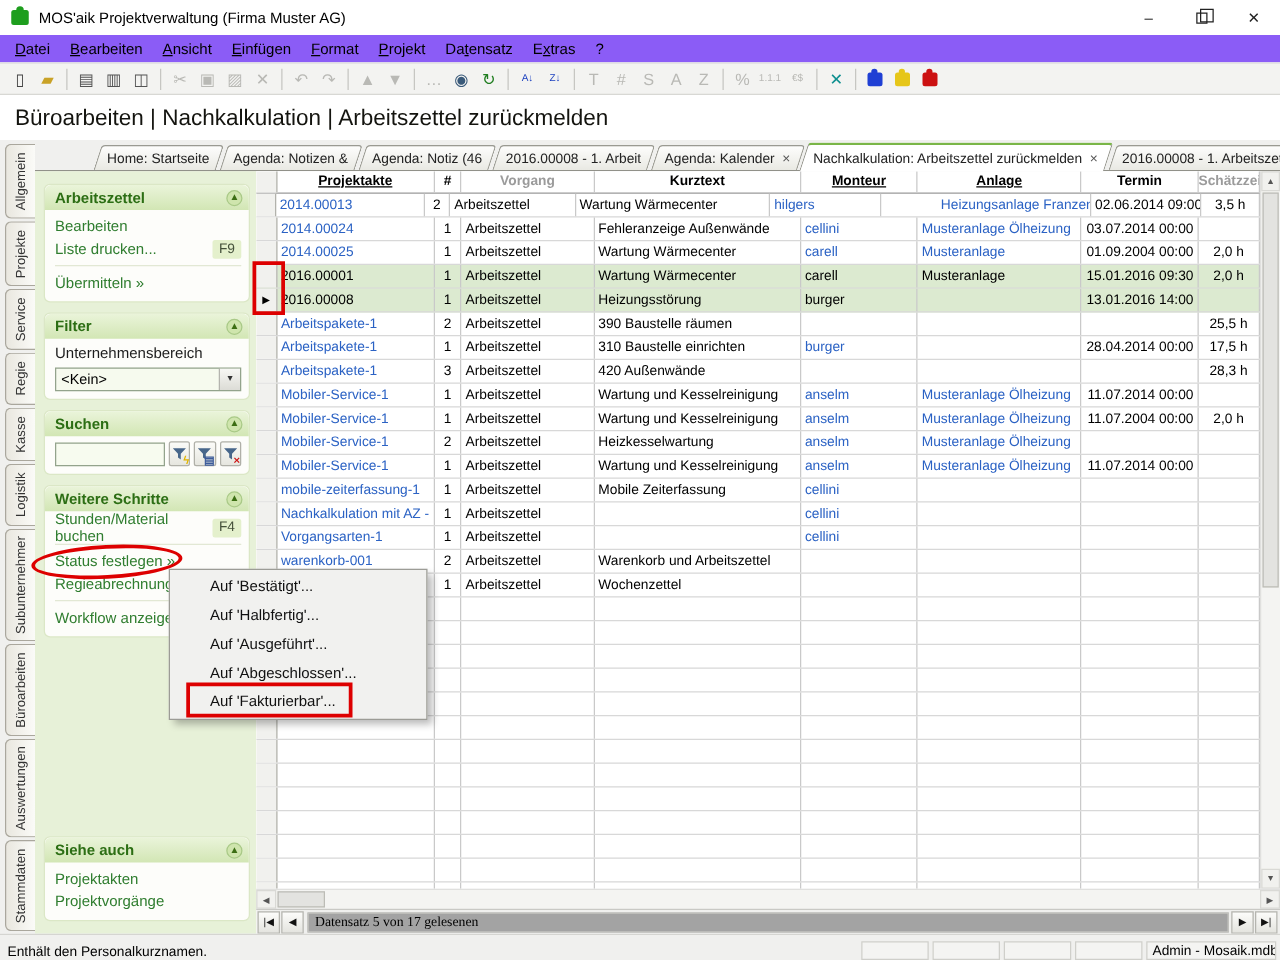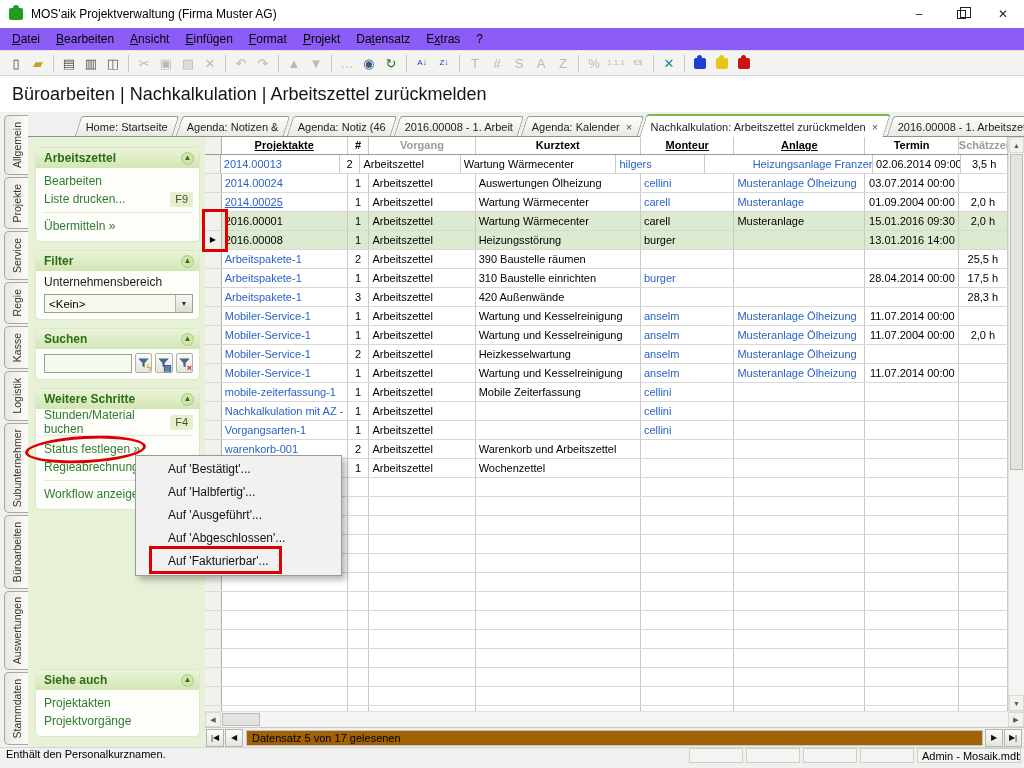--- a/index.html
+++ b/index.html
@@ -125,26 +125,26 @@
   .hscroll .arr.left { left:0; }
   .hscroll .arr.right { right:0; }
   .hthumb { position:absolute; left:17px; top:1px; height:13px; width:38px;
     background:#e3e3e0; border:1px solid #bcbcb6; }
 
   .recnav { position:absolute; left:0; right:0; bottom:0; height:20px; background:#efefed;
     border-top:1px solid #c9c9c5; display:flex; align-items:center; padding:0 1px; }
   .navbtn { width:18px; height:18px; border:1px solid #b5b5af; margin-right:1px;
     background:linear-gradient(#fcfcfa,#e4e4df); display:flex; align-items:center;
     justify-content:center; font-size:8px; color:#111; }
-  .navfield { flex:1; height:16px; background:#a16207; border:1px solid #c5c5c0;
-    font-size:11px; line-height:14px; padding-left:5px; margin:0 2px; }
+  .navfield { flex:1; height:16px; background:#a3a3a3; border:1px solid #c5c5c0;
+    font-size:11px; line-height:14px; padding-left:5px; margin:0 2px;font-family:Liberation Serif, serif; }
 
   
   .statusbar { position:absolute; left:0; right:0; bottom:0; height:21px; background:#f0f0ee;
-    border-top:1px solid #d5d5d1; display:flex; align-items:flex-start; font-size:11px; padding:0 3px; }
+    border-top:1px solid #d5d5d1; display:flex; align-items:flex-end; font-size:11px; padding:0 3px; }
   .sb-msg { flex:1; padding-left:3px; }
   .sb-box { width:54px; height:15px; border:1px solid #cfcfca; background:#f4f4f2; margin-left:3px; }
   .sb-db { width:104px; height:15px; border:1px solid #cfcfca; background:#f4f4f2; margin-left:3px;
     display:flex; align-items:center; padding-left:4px; white-space:nowrap; overflow:hidden; }
 
   
   .ctxmenu { position:absolute; left:135px; top:455px; width:207px; background:#f1f1ef;
     border:1px solid #9c9c96; box-shadow:4px 4px 6px rgba(0,0,0,.28); padding:2px 0; z-index:40; }
   .ctxitem { height:23px; line-height:23px; padding-left:32px; font-size:12px; color:#111;
     white-space:nowrap; }
@@ -437,29 +437,29 @@
         <div class="cell lnk" style="width: 95px;">hilgers</div>
         <div class="cell lnk" style="width: 133px; margin-left: 45px;">Heizungsanlage Franzen</div>
         <div class="cell" style="width: 95px; text-align: right;">02.06.2014 09:00</div>
         <div class="cell" style="width: 50px; text-align: center;">3,5 h</div>
       </div>
       <div class="trow">
         <div class="cell selcell" style="width: 17px;"></div>
         <div class="cell lnk" style="width: 128px;">2014.00024</div>
         <div class="cell" style="width: 22px; text-align: center;">1</div>
         <div class="cell" style="width: 108px;">Arbeitszettel</div>
-        <div class="cell" style="width: 168px;">Auswertungen Ölheizung</div>
+        <div class="cell" style="width: 168px;">Fehleranzeige Außenwände</div>
         <div class="cell lnk" style="width: 95px;">cellini</div>
         <div class="cell lnk" style="width: 133px;">Musteranlage Ölheizung</div>
         <div class="cell" style="width: 95px; text-align: right;">03.07.2014 00:00</div>
         <div class="cell" style="width: 50px; text-align: center;"></div>
       </div>
       <div class="trow">
         <div class="cell selcell" style="width: 17px;"></div>
-        <div class="cell lnk" style="width: 128px; text-decoration: underline;">2014.00025</div>
+        <div class="cell lnk" style="width: 128px;">2014.00025</div>
         <div class="cell" style="width: 22px; text-align: center;">1</div>
         <div class="cell" style="width: 108px;">Arbeitszettel</div>
         <div class="cell" style="width: 168px;">Wartung Wärmecenter</div>
         <div class="cell lnk" style="width: 95px;">carell</div>
         <div class="cell lnk" style="width: 133px;">Musteranlage</div>
         <div class="cell" style="width: 95px; text-align: right;">01.09.2004 00:00</div>
         <div class="cell" style="width: 50px; text-align: center;">2,0 h</div>
       </div>
       <div class="trow sel">
         <div class="cell selcell" style="width: 17px;"></div>

